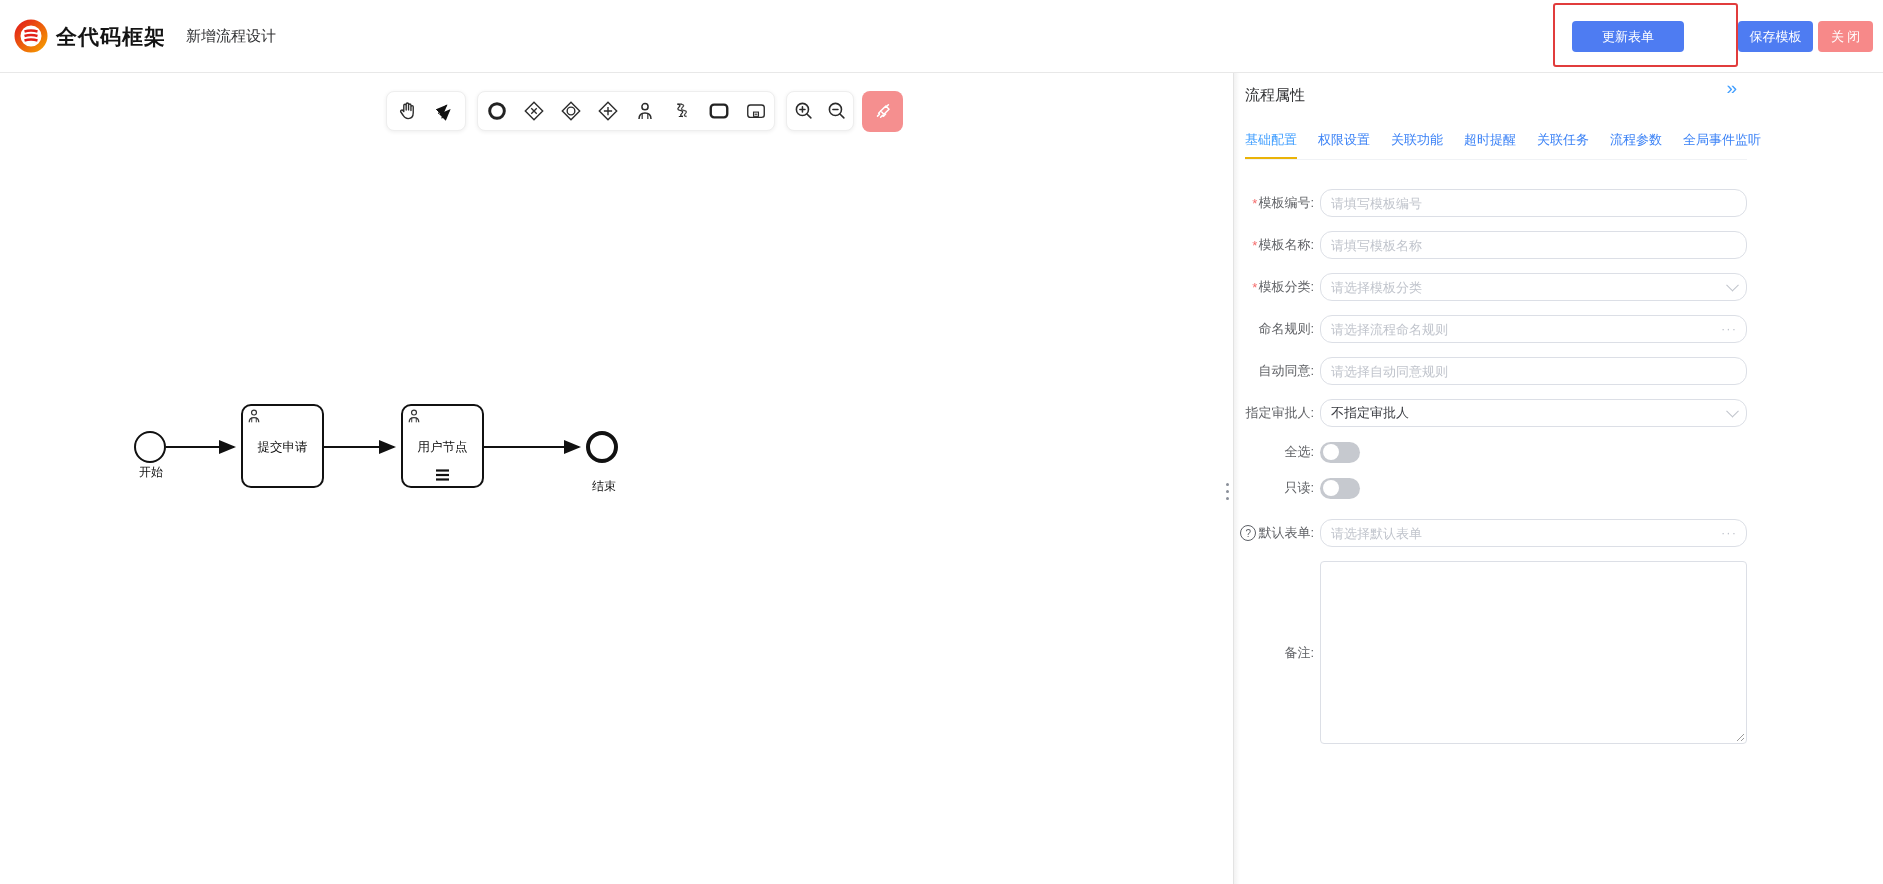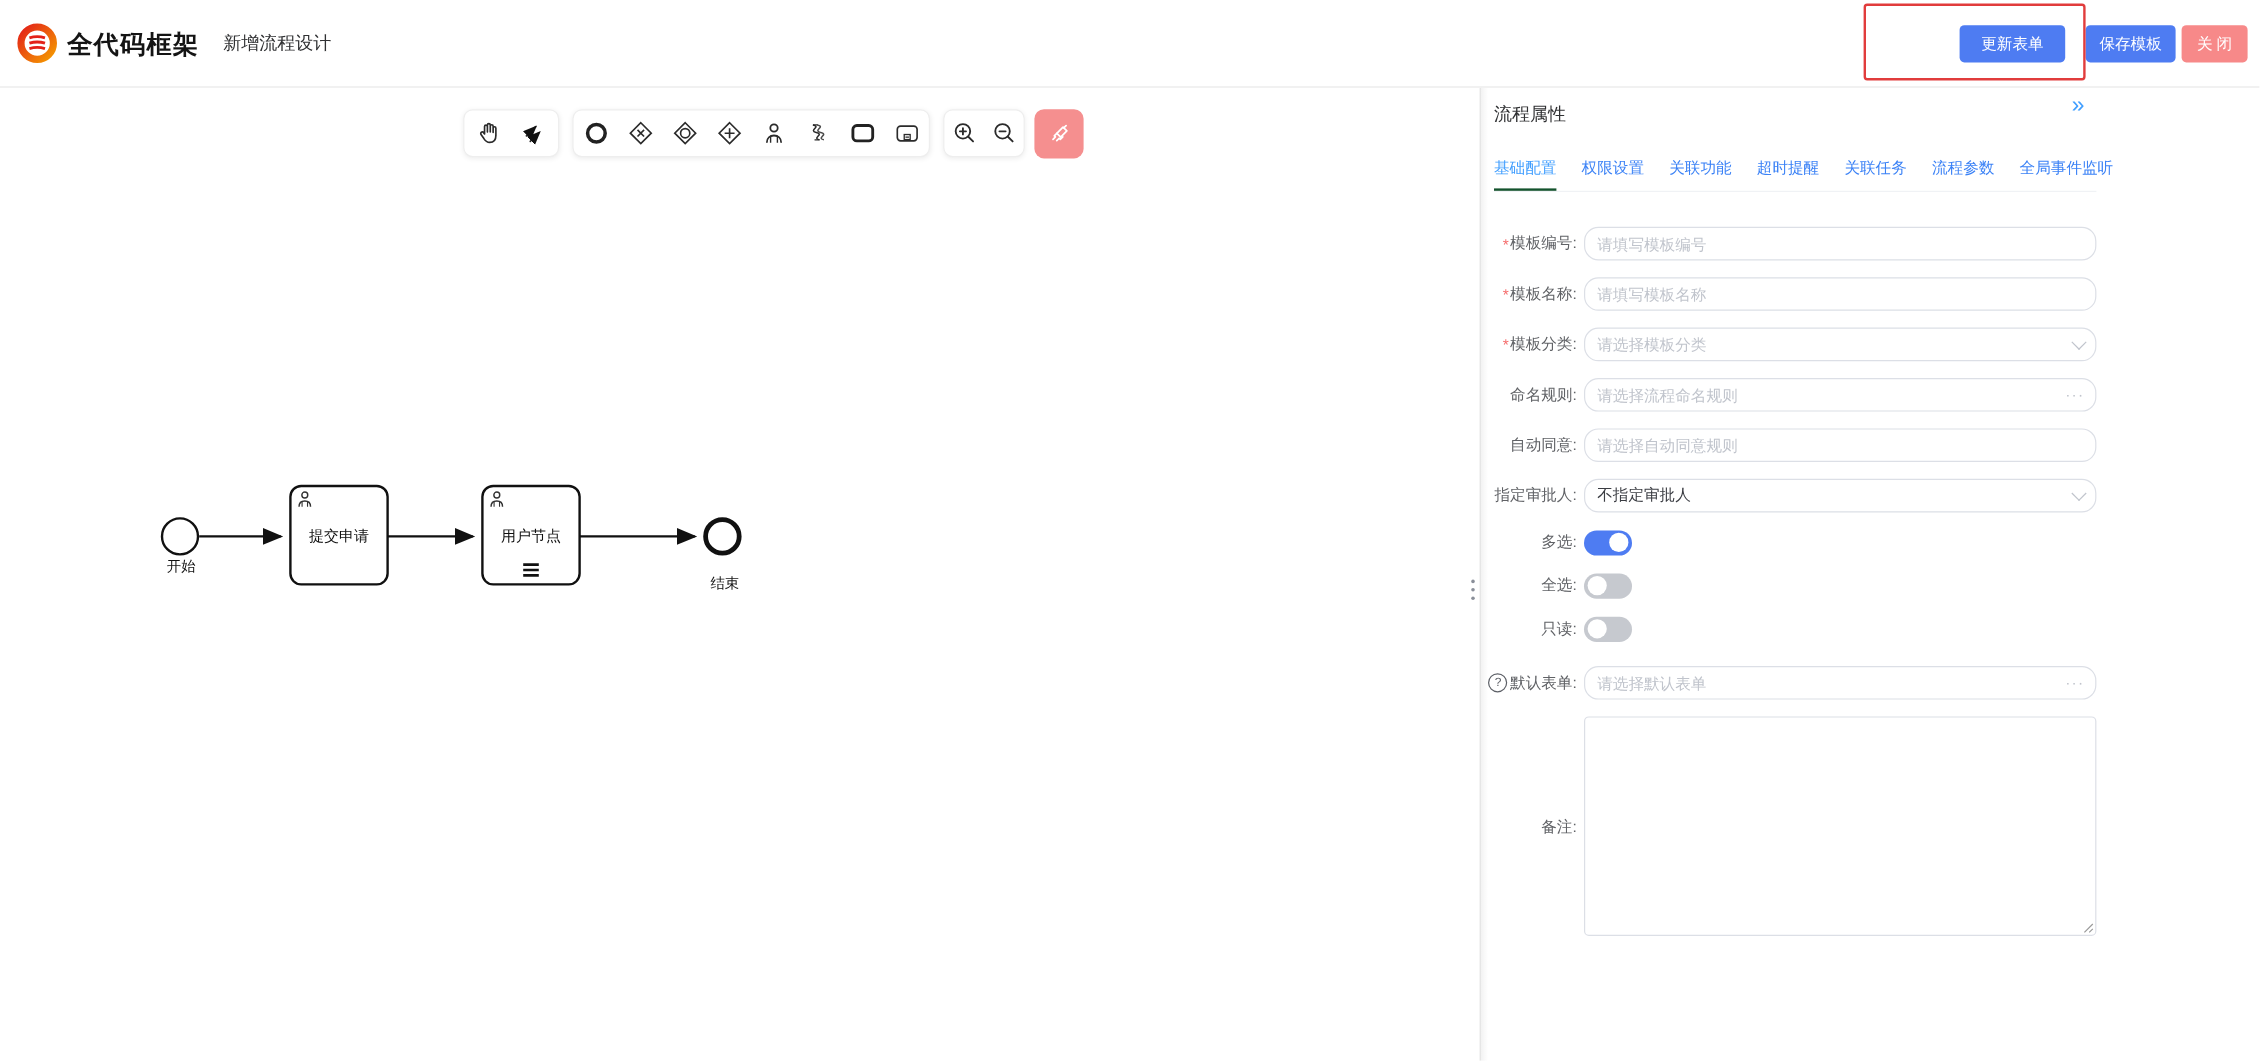--- a/index.html
+++ b/index.html
@@ -9,21 +9,21 @@
     -webkit-font-smoothing:antialiased;
   }
   
   .header{position:absolute;left:0;top:0;width:1883px;height:72px;background:#fff;
     border-bottom:1px solid #e8e8e8;z-index:5;font-family:Liberation Serif, serif;}
   .logo{position:absolute;left:13px;top:18px;width:36px;height:36px;}
   .brand{position:absolute;left:56px;top:23px;font-size:21px;font-weight:bold;color:#141414;letter-spacing:1px;}
   .page-title{position:absolute;left:186px;top:27px;font-size:15px;color:#303133;}
   .hdr-btn{position:absolute;top:21px;height:31px;border:none;border-radius:4px;color:#fff;
     font-size:13px;font-family:inherit;cursor:pointer;line-height:31px;text-align:center;padding:0;}
-  .btn-update{left:1633px;width:88px;background:#4e7cf2;}
+  .btn-update{left:1572px;width:112px;background:#4e7cf2;}
   .btn-save{left:1738px;width:75px;background:#4e7cf2;}
   .btn-close{left:1818px;width:55px;background:#f78989;}
   .annotation-box{position:absolute;left:1553px;top:3px;width:181px;height:60px;
     border:2px solid #e13c3c;border-radius:3px;z-index:9;pointer-events:none;}
   
   .canvas{position:absolute;left:0;top:73px;width:1233px;height:811px;background:#fff;}
   .tool-group{position:absolute;top:18px;height:40px;background:#fff;border:1px solid #eeeeee;
     border-radius:8px;box-shadow:0 1px 4px rgba(0,0,0,.07);display:flex;align-items:center;
     justify-content:space-around;box-sizing:border-box;}
   .tg1{left:386px;width:80px;}
@@ -43,21 +43,21 @@
   
   .panel{position:absolute;left:1233px;top:73px;width:514px;height:811px;background:#fff;
     border-left:1px solid #e3e3e3;box-sizing:border-box;}
   .panel::before{content:"";position:absolute;left:0;top:0;bottom:0;width:6px;
     background:linear-gradient(to right,rgba(0,0,0,.05),rgba(0,0,0,0));}
   .panel-title{position:absolute;left:11px;top:13px;font-size:15px;color:#303133;}
   .collapse-ic{position:absolute;right:10px;top:5px;font-size:19px;color:#409eff;cursor:pointer;line-height:20px;}
   .tabs{position:absolute;left:11px;right:0;top:50px;height:36px;display:flex;gap:21px;
     border-bottom:1px solid #f0f2f5;}
   .tab{font-size:13px;color:#3b82f6;line-height:33px;height:34px;cursor:pointer;white-space:nowrap;}
-  .tab.active{color:#409eff;border-bottom:2px solid #14532d;}
+  .tab.active{color:#409eff;border-bottom:2px solid #eab308;}
   .form{position:absolute;left:0;top:116px;right:0;}
   .frow{display:flex;align-items:center;margin-bottom:14px;}
   .frow .lbl{flex:0 0 80px;width:80px;text-align:right;font-size:13px;color:#606266;
     padding-right:6px;white-space:nowrap;display:flex;justify-content:flex-end;align-items:center;}
   .req{color:#f56c6c;margin-right:1px;}
   .ibox{position:relative;width:558px;height:28px;}
   .ibox input{width:100%;height:100%;box-sizing:border-box;border:1px solid #dcdfe6;border-radius:12px;
     padding:0 26px 0 10px;font-size:13px;color:#3a3c42;font-family:inherit;outline:none;background:#fff;}
   .ibox input::placeholder{color:#c0c4cc;}
   .sfx{position:absolute;right:10px;top:50%;transform:translateY(-50%);color:#c0c4cc;}
@@ -312,28 +312,20 @@
 
 
     <div class="frow">
       <div class="lbl">
           <span>指定审批人:</span>
         </div>
       <div class="ibox"><input value="不指定审批人" style="">
         <span class="sfx chev"></span></div>
     </div>
 
-    <div class="frow swrow">
-      <div class="lbl">
-          <span>多选:</span>
-        </div>
-      <div class="switch" data-state="on">
-          <span class="knob"></span>
-        </div>
-    </div>
 
     <div class="frow swrow">
       <div class="lbl">
           <span>全选:</span>
         </div>
       <div class="switch" data-state="off">
           <span class="knob"></span>
         </div>
     </div>
 

